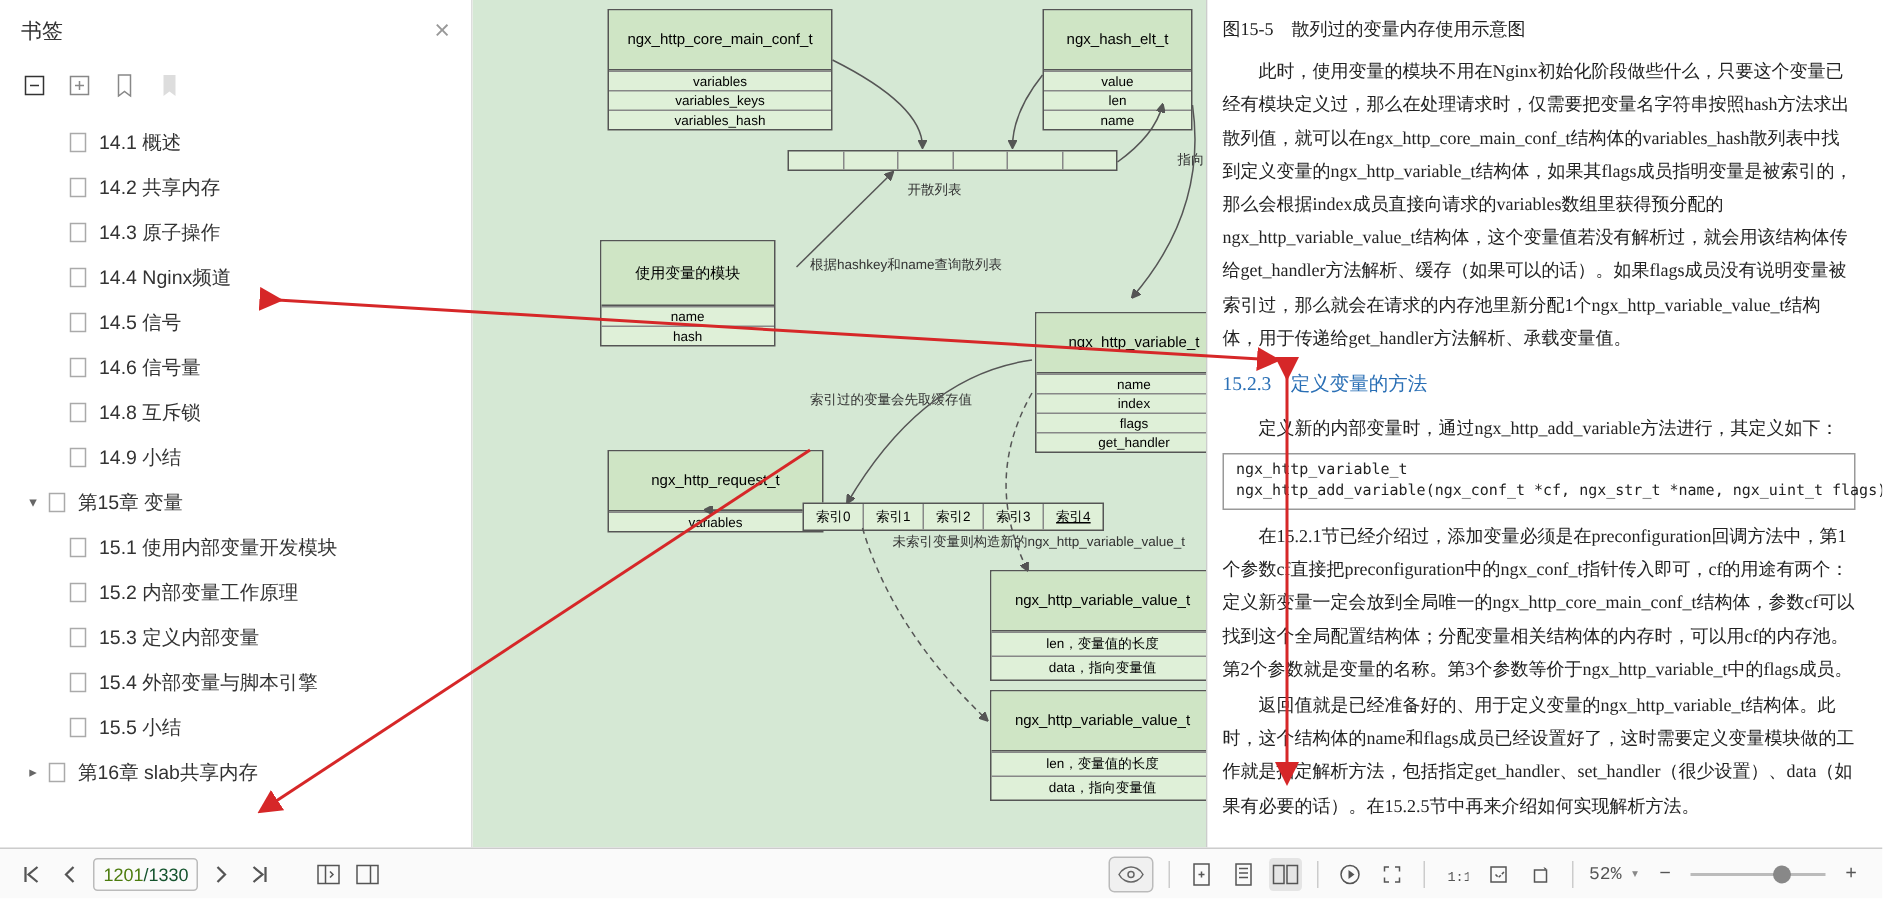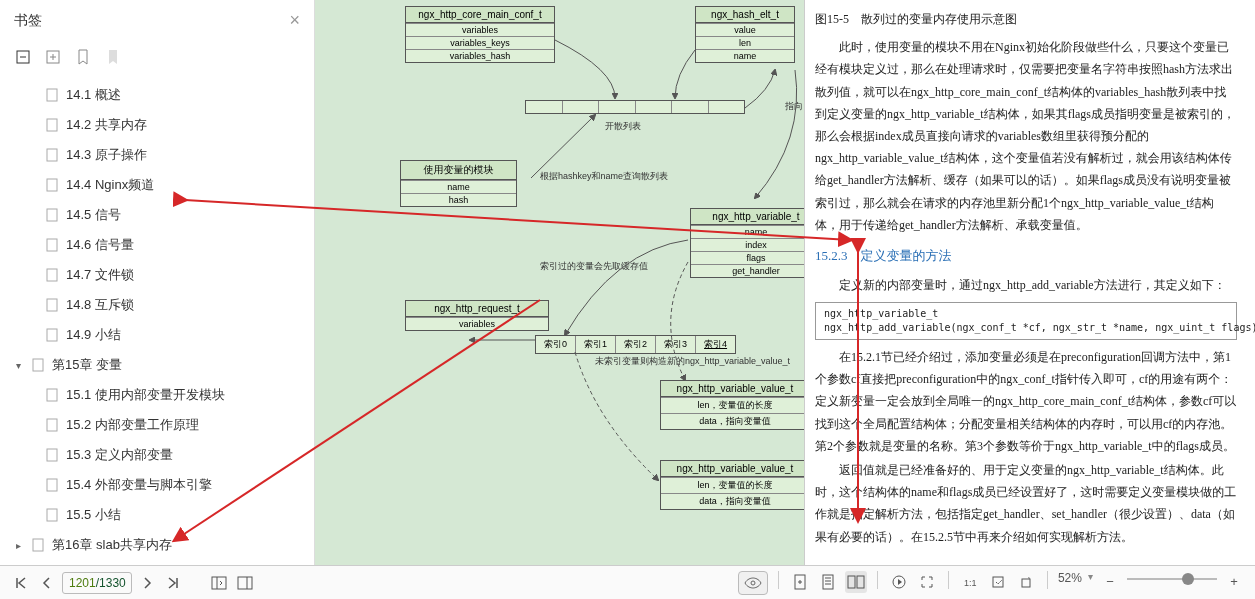--- a/index.html
+++ b/index.html
@@ -1,47 +1,47 @@
 <!DOCTYPE html>
 <html><head>
 <meta charset="utf-8">
 <style>
 * { box-sizing: border-box; margin: 0; padding: 0; }
 body { font-family: "Microsoft YaHei", sans-serif; font-size: 13px; background: #fff; width: 1255px; height: 599px; overflow: hidden; position: relative; }
 .container { display: flex; height: 565px; }
-.sidebar { width: 315px; border-right: 1px solid #ddd; display: flex; flex-direction: column; background: #fff; }
+.sidebar { width: 315px; border-right: 1px solid #ddd; display: flex; flex-direction: column; background: #fff; text-align: center; }
 .sidebar-header { display: flex; justify-content: space-between; align-items: center; padding: 10px 14px; border-bottom: 1px solid transparent; }
 .sidebar-title { font-size: 14px; color: #333; }
 .close-btn { font-size: 18px; color: #999; cursor: pointer; }
 .sidebar-tabs { display: flex; gap: 12px; padding: 6px 14px 10px; }
 .tab-icon { width: 18px; height: 18px; display: inline-flex; align-items: center; justify-content: center; cursor: pointer; color: #888; }
 .tab-icon.active { color: #333; }
 .bookmark-tree { flex: 1; overflow-y: auto; padding: 4px 10px 10px 10px; }
 .bm-item { display: flex; align-items: center; padding: 6px 4px 6px 30px; cursor: pointer; color: #333; font-size: 13px; }
 .bm-item.level0 { padding-left: 6px; font-weight: normal; }
 .bm-item.level1 { padding-left: 36px; }
 .bm-item .chevron { width: 12px; display: inline-block; color: #666; font-size: 10px; margin-right: 4px; }
 .bm-item .bm-icon { width: 14px; height: 14px; margin-right: 6px; display: inline-flex; }
 .main { flex: 1; display: flex; overflow: hidden; }
 .page-left { width: 490px; background: #d5e8d4; position: relative; overflow: hidden; border-right: 1px solid #ccc; }
 .page-right { flex: 1; background: #fff; padding: 2px 18px 0 10px; font-size: 12px; line-height: 1.85; color: #222; font-family: "SimSun", serif; position: relative; overflow: hidden; }
 .page-right .caption { text-align: left; padding: 6px 0 6px; font-size: 12px; }
 .page-right p { text-indent: 2em; margin-bottom: 2px; }
 .section-title { color: #2a6fb5; font-size: 13px; margin: 8px 0 6px; text-indent: 0; }
 .code-block { border: 1px solid #999; border-left: 1px solid #999; border-right: 1px solid #999; border-top: 1px solid #999; border-bottom: 1px solid #999; padding: 4px 8px; font-family: monospace; font-size: 10px; margin: 6px 0; line-height: 1.4; text-indent: 0; }
 .box { position: absolute; border: 1px solid #555; background: #dff0d8; font-size: 10px; text-align: center; }
-.box-title { background: #cfe5c5; border-bottom: 1px solid #555; padding: 2px 6px; font-size: 10px; }
+.box-title { background: #cfe5c5; border-bottom: 1px solid #555; padding: 14px 6px; font-size: 10px; }
 .box-row { border-top: 1px solid #888; padding: 1px 6px; font-size: 9px; }
 .idx-row { position: absolute; display: flex; border: 1px solid #555; background: #dff0d8; }
 .idx-cell { border-right: 1px solid #888; font-size: 9px; padding: 2px 8px; }
 .idx-cell:last-child { border-right: none; text-decoration: underline; }
 .arrow { position: absolute; stroke: #555; fill: none; }
 .footer { height: 34px; border-top: 1px solid #ccc; display: flex; align-items: center; padding: 0 10px; gap: 6px; background: #fafafa; position: absolute; bottom: 0; left: 0; right: 0; }
 .footer-left { display: flex; align-items: center; gap: 4px; }
-.footer-right { margin-left: auto; display: flex; align-items: flex-start; gap: 6px; }
+.footer-right { margin-left: auto; display: flex; align-items: center; gap: 6px; font-family: Liberation Mono, monospace; }
 .f-btn { width: 22px; height: 22px; display: inline-flex; align-items: center; justify-content: center; cursor: pointer; color: #555; border-radius: 3px; }
 .page-input { width: 70px; text-align: center; border: 1px solid #bbb; border-radius: 3px; padding: 3px 6px; font-size: 12px; }
 .page-input .cur { color: #4d7c0f; }
 .page-input .total { color: #14532d; }
 .sep { width: 1px; height: 18px; background: #ccc; margin: 0 4px; }
 .zoom-slider { width: 90px; height: 16px; position: relative; }
 .zoom-slider .track { position: absolute; top: 7px; left: 0; right: 0; height: 2px; background: #bbb; }
 .zoom-slider .thumb { position: absolute; top: 2px; left: 55px; width: 12px; height: 12px; background: #888; border-radius: 50%; }
 .eye-btn { width: 30px; height: 24px; border: 1px solid #bbb; border-radius: 4px; background: #f0f0f0; display: inline-flex; align-items: center; justify-content: center; cursor: pointer; }
 .diag-label { position: absolute; font-size: 9px; color: #333; }
@@ -129,28 +129,20 @@
             </svg>
           </span>
           <span>14.6 信号量</span>
         </div>
         <div class="bm-item level1">
           <span class="bm-icon">
             <svg width="12" height="14" viewBox="0 0 12 14">
               <rect x="1" y="1" width="10" height="12" fill="none" stroke="#aaa"></rect>
             </svg>
           </span>
-          <span>14.7 文件锁</span>
-        </div>
-        <div class="bm-item level1">
-          <span class="bm-icon">
-            <svg width="12" height="14" viewBox="0 0 12 14">
-              <rect x="1" y="1" width="10" height="12" fill="none" stroke="#aaa"></rect>
-            </svg>
-          </span>
           <span>14.8 互斥锁</span>
         </div>
         <div class="bm-item level1">
           <span class="bm-icon">
             <svg width="12" height="14" viewBox="0 0 12 14">
               <rect x="1" y="1" width="10" height="12" fill="none" stroke="#aaa"></rect>
             </svg>
           </span>
           <span>14.9 小结</span>
         </div>

